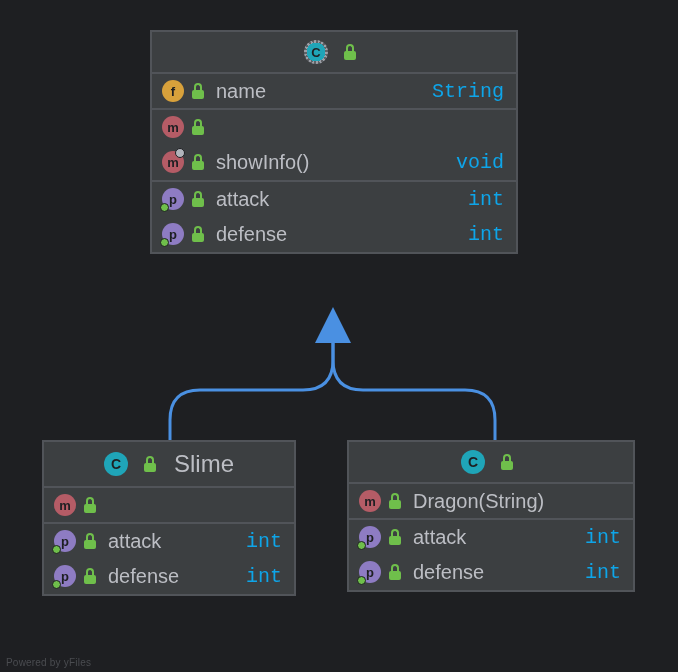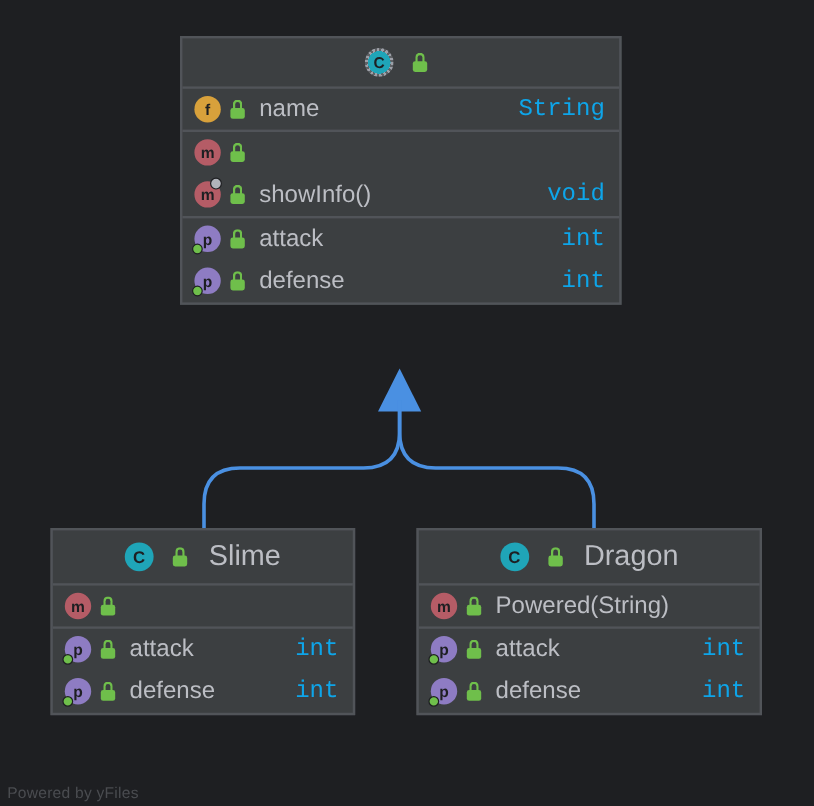--- a/index.html
+++ b/index.html
@@ -152,21 +152,21 @@
     width: 12px;
     height: 9px;
     background: #6fbf4b;
     border-radius: 2px;
   }
 
   .footer {
     position: absolute;
     left: 6px;
     bottom: 4px;
-    font-size: 13px;
+    font-size: 10px;
     color: #4a4c50;
     letter-spacing: 0.2px;
   }
 
   svg.edges {
     position: absolute;
     left: 0;
     top: 0;
     width: 678px;
     height: 672px;
@@ -258,26 +258,25 @@
       <span class="type">int</span>
     </div>
   </div>
 
   <div class="classbox" style="left:347px; top:440px; width:288px;">
     <div class="row title-row">
       <span class="left-icons">
         <span class="kind-icon kind-c" style="width:24px;height:24px;font-size:14px;">C</span>
         <span class="lock-icon"></span>
       </span>
-      <span>Dragon</span>
     </div>
     <div class="row">
       <span class="kind-icon kind-m">m</span>
       <span class="lock-icon"></span>
-      <span class="name">Powered(String)</span>
+      <span class="name">Dragon(String)</span>
     </div>
     <div class="row">
       <span class="kind-icon kind-p dot-green">p</span>
       <span class="lock-icon"></span>
       <span class="name">attack</span>
       <span class="type">int</span>
     </div>
     <div class="row nosep">
       <span class="kind-icon kind-p dot-green">p</span>
       <span class="lock-icon"></span>

